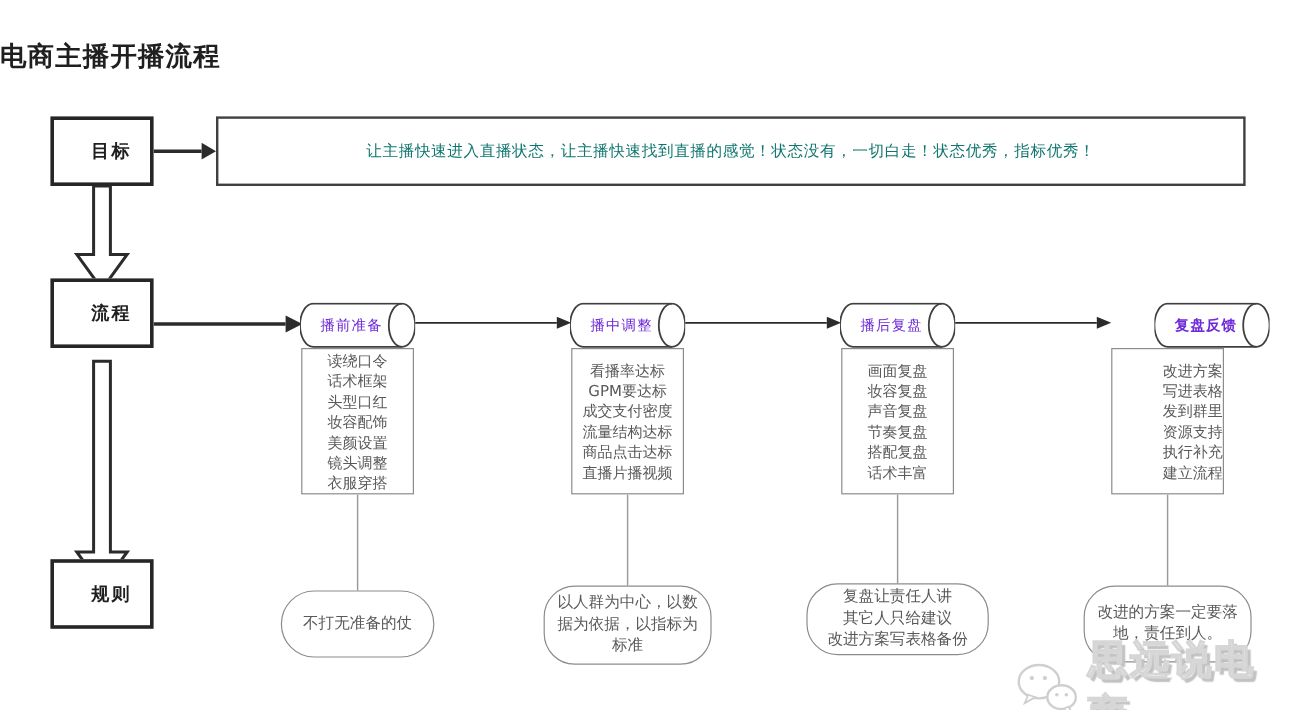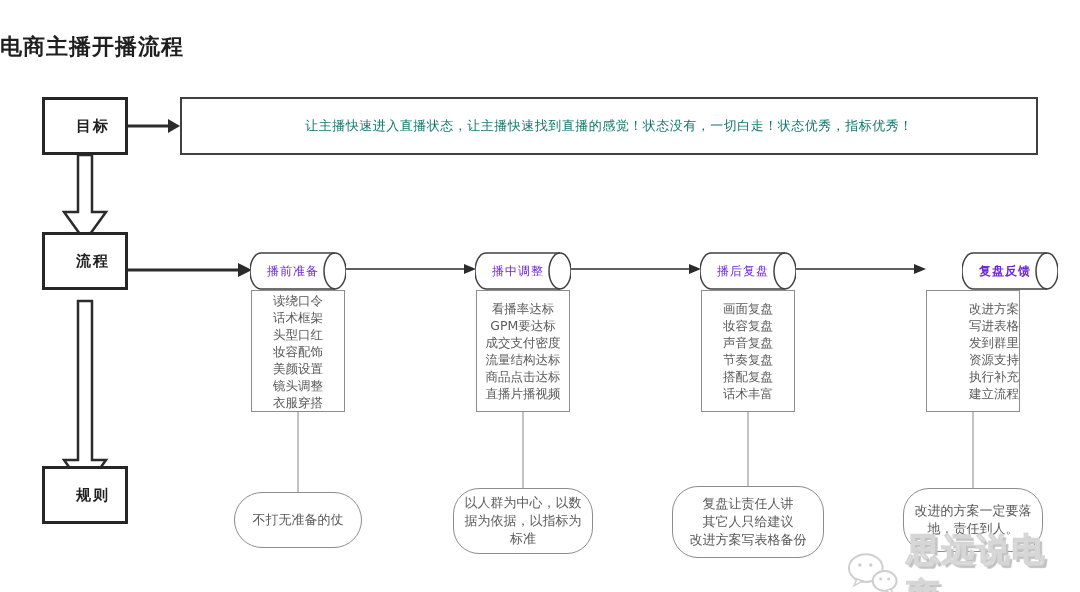--- a/index.html
+++ b/index.html
@@ -36,21 +36,21 @@
     box-sizing:border-box;display:flex;flex-direction:column;align-items:center;justify-content:center;
   }
   .list-item{font-size:12.5px;line-height:17px;color:#595959;white-space:nowrap;}
   .rule-box{
     position:absolute;border:1px solid #8c8c8c;background:#fff;box-sizing:border-box;
     display:flex;align-items:center;justify-content:center;text-align:center;
     font-size:13px;line-height:18px;color:#595959;white-space:pre-line;
   }
   #rule-0{left:234px;top:492px;width:128px;height:56px;border-radius:28px;}
   #rule-1{left:453px;top:488px;width:140px;height:66px;border-radius:26px;padding:0 10px;}
-  #rule-2{left:672px;top:486px;width:152px;height:72px;border-radius:26px;padding:0 6px;}
+  #rule-2{left:672px;top:486px;width:152px;height:60px;border-radius:26px;padding:0 6px;}
   #rule-3{left:903px;top:488px;width:140px;height:64px;border-radius:26px;padding:0 10px;}
   .watermark{
     position:absolute;left:845px;top:528px;display:flex;align-items:center;z-index:5;
   }
   .watermark .wm-text{
     font-size:33px;font-weight:bold;letter-spacing:2px;color:#ffffff;
     -webkit-text-stroke:1.2px #d6d6d6;
     text-shadow:3px 3px 1px #c2c2c2;
     font-family:"DejaVu Sans","Liberation Sans",sans-serif;
   }

